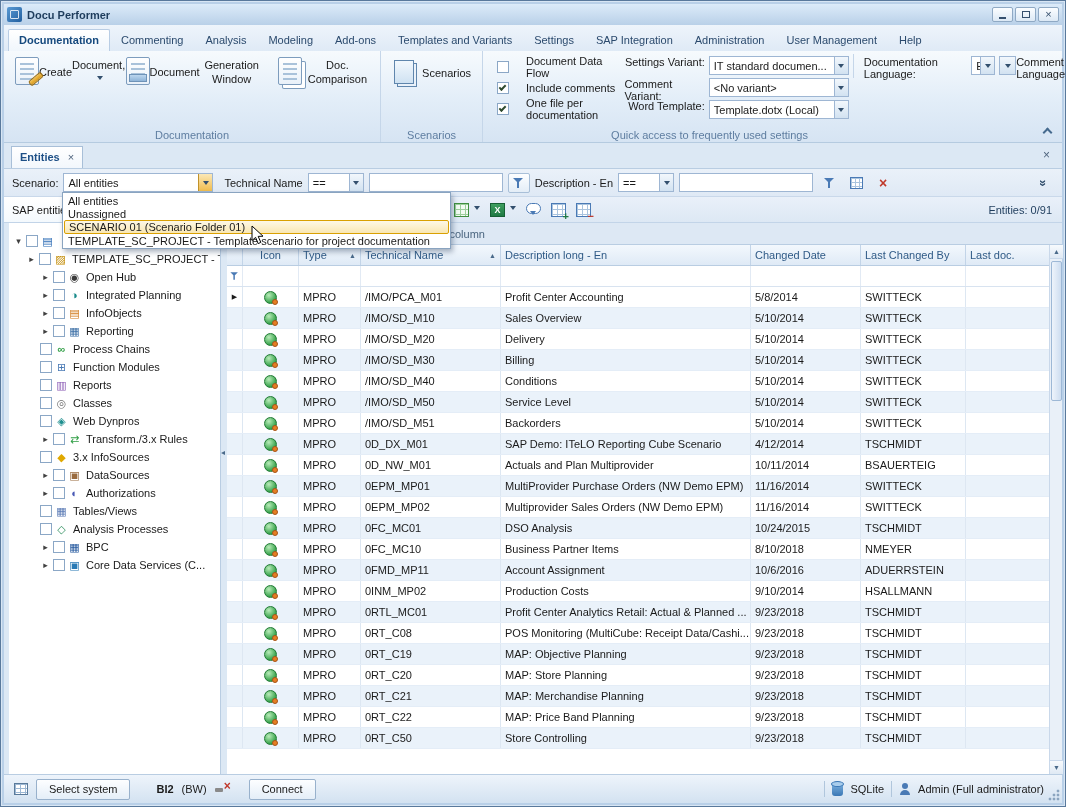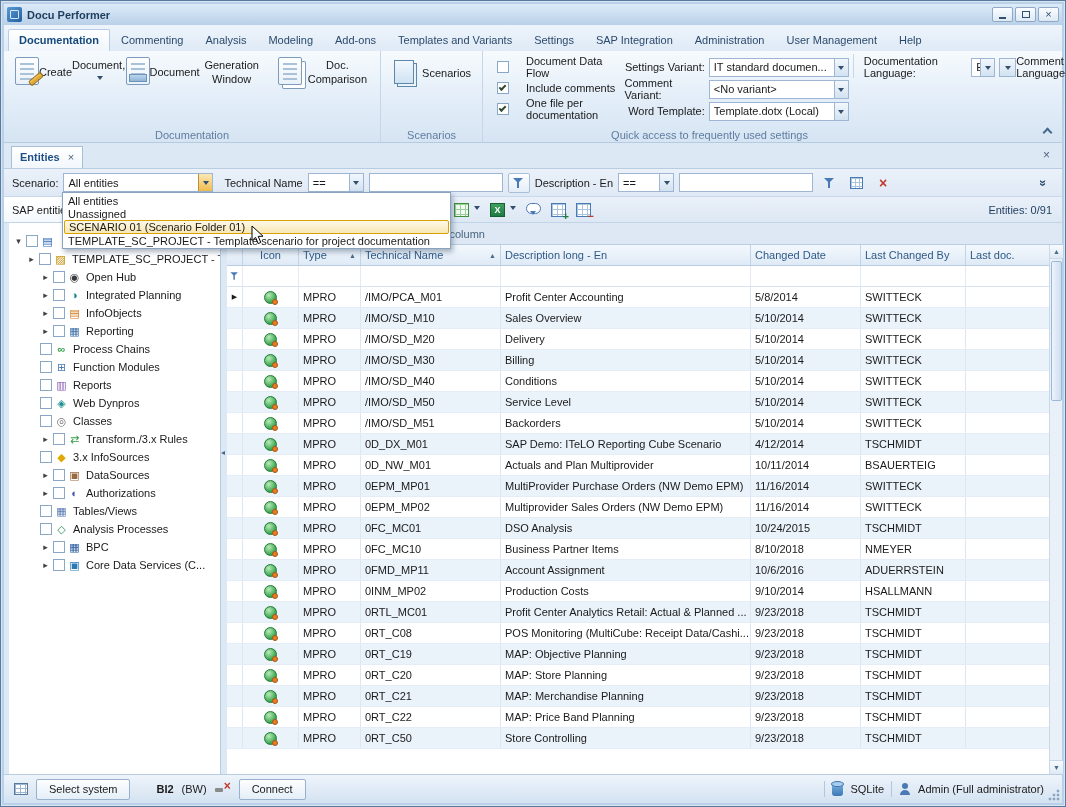--- a/index.html
+++ b/index.html
@@ -28,21 +28,21 @@
 .bicon.create-document::after{content:"";position:absolute;width:14px;height:4px;background:linear-gradient(#f4c14f,#d89a1e);right:-6px;bottom:2px;transform:rotate(-40deg);border-radius:2px;border:1px solid #9a6d12}
 .bicon.generation-window::after{content:"";position:absolute;left:2px;right:2px;bottom:2px;height:6px;background:linear-gradient(#bcd6ee,#8fb4d8);border:1px solid #6e93b8}
 .bicon.doc-comparison{box-shadow:4px 4px 0 -1px #ffffff,4px 4px 0 0 #7d9cbd;margin-right:4px}
 .dd-caret{display:inline-block;width:0;height:0;border:3px solid transparent;border-top:4px solid #33506e;margin-left:3px;vertical-align:middle}
 .scicon{width:20px;height:24px;border:1px solid #5f86ad;background:linear-gradient(#f2f8fd,#cfe2f2);box-shadow:3px 3px 0 -1px #eaf2fa,3px 3px 0 0 #5f86ad;margin:3px 8px 6px 2px;flex:none}
 .qa-checks{display:flex;flex-direction:column;padding:2px 6px 0 10px;width:158px}
 .cbrow{display:flex;align-items:center;height:21px;gap:17px}
 .cb{width:12px;height:12px;background:#fff;border:1px solid #8ba7c6;position:relative;flex:none}
 .tick{position:absolute;left:1px;top:2px;width:7px;height:4px;border-left:2px solid #2e4a2e;border-bottom:2px solid #2e4a2e;transform:rotate(-45deg)}
 .qa-fields{display:flex;flex-direction:column;padding-top:2px;width:262px}
-.frow,.lrow{display:flex;align-items:center;justify-content:flex-end;height:22px;gap:4px}
+.frow,.lrow{display:flex;justify-content:flex-end;height:22px;gap:4px}
 .combo{display:flex;align-items:center;height:19px;background:#fff;border:1px solid #9eb6d3;flex:none}
 .combo .val{padding:0 4px;white-space:nowrap;overflow:hidden;flex:1}
 .combo-caret{width:14px;align-self:stretch;border-left:1px solid #9eb6d3;background:linear-gradient(#f2f7fc,#d2e2f1);display:flex;justify-content:center;flex:none}
 .combo-caret::after{content:"";width:0;height:0;border:3px solid transparent;border-top:4px solid #33506e;margin-top:7px}
 .w140{width:140px}.w48{width:24px}
 .qa-langs{display:flex;padding:2px 6px 0 10px;border-left:1px solid #c5d6e9;margin-left:4px}
 .sqbtn{width:17px;height:19px;border:1px solid #9eb6d3;background:linear-gradient(#f2f7fc,#d2e2f1);display:flex;justify-content:center;flex:none}
 .sqbtn::after{content:"";width:0;height:0;border:3px solid transparent;border-top:4px solid #33506e;margin-top:7px}
 .ribchev{position:absolute;right:6px;bottom:4px;width:18px;height:15px;display:flex;align-items:center;justify-content:center}
 .ribchev::after{content:"";width:5px;height:5px;border-left:2px solid #456a8e;border-top:2px solid #456a8e;transform:rotate(45deg);margin-top:3px}
@@ -439,29 +439,29 @@
           <div class="trow lvl2">
 
             <span class="cb"></span>
             <span class="tico reports"></span>
             <span class="tlabel">Reports</span>
           </div>
 
           <div class="trow lvl2">
 
             <span class="cb"></span>
+            <span class="tico classes"></span>
+            <span class="tlabel">Classes</span>
+          </div>
+
+          <div class="trow lvl2">
+
+            <span class="cb"></span>
             <span class="tico web-dynpros"></span>
             <span class="tlabel">Web Dynpros</span>
-          </div>
-
-          <div class="trow lvl2">
-
-            <span class="cb"></span>
-            <span class="tico classes"></span>
-            <span class="tlabel">Classes</span>
           </div>
 
           <div class="trow lvl2">
             <span class="tarrow">▸</span>
 
             <span class="cb"></span>
             <span class="tico transform-rules"></span>
             <span class="tlabel">Transform./3.x Rules</span>
           </div>
 
@@ -868,21 +868,21 @@
       </div>
     </div>
   </div>
 
   <div class="statusbar">
     <span class="sysico"></span>
     <span class="sbtn">Select system</span>
     <span class="sysname" style="margin-left:18px">BI2</span>
     <span>(BW)</span>
     <span class="plugico"></span>
-    <span class="sbtn" style="margin-left:0">Connect</span>
+    <span class="sbtn" style="margin-left:10px">Connect</span>
     <span class="statusright">
       <span class="vsep"></span>
       <span class="dbico"></span>
       <span>SQLite</span>
       <span class="vsep"></span>
       <span class="userico"></span>
       <span>Admin (Full administrator)</span>
     </span>
     <span class="grip"></span>
   </div>

